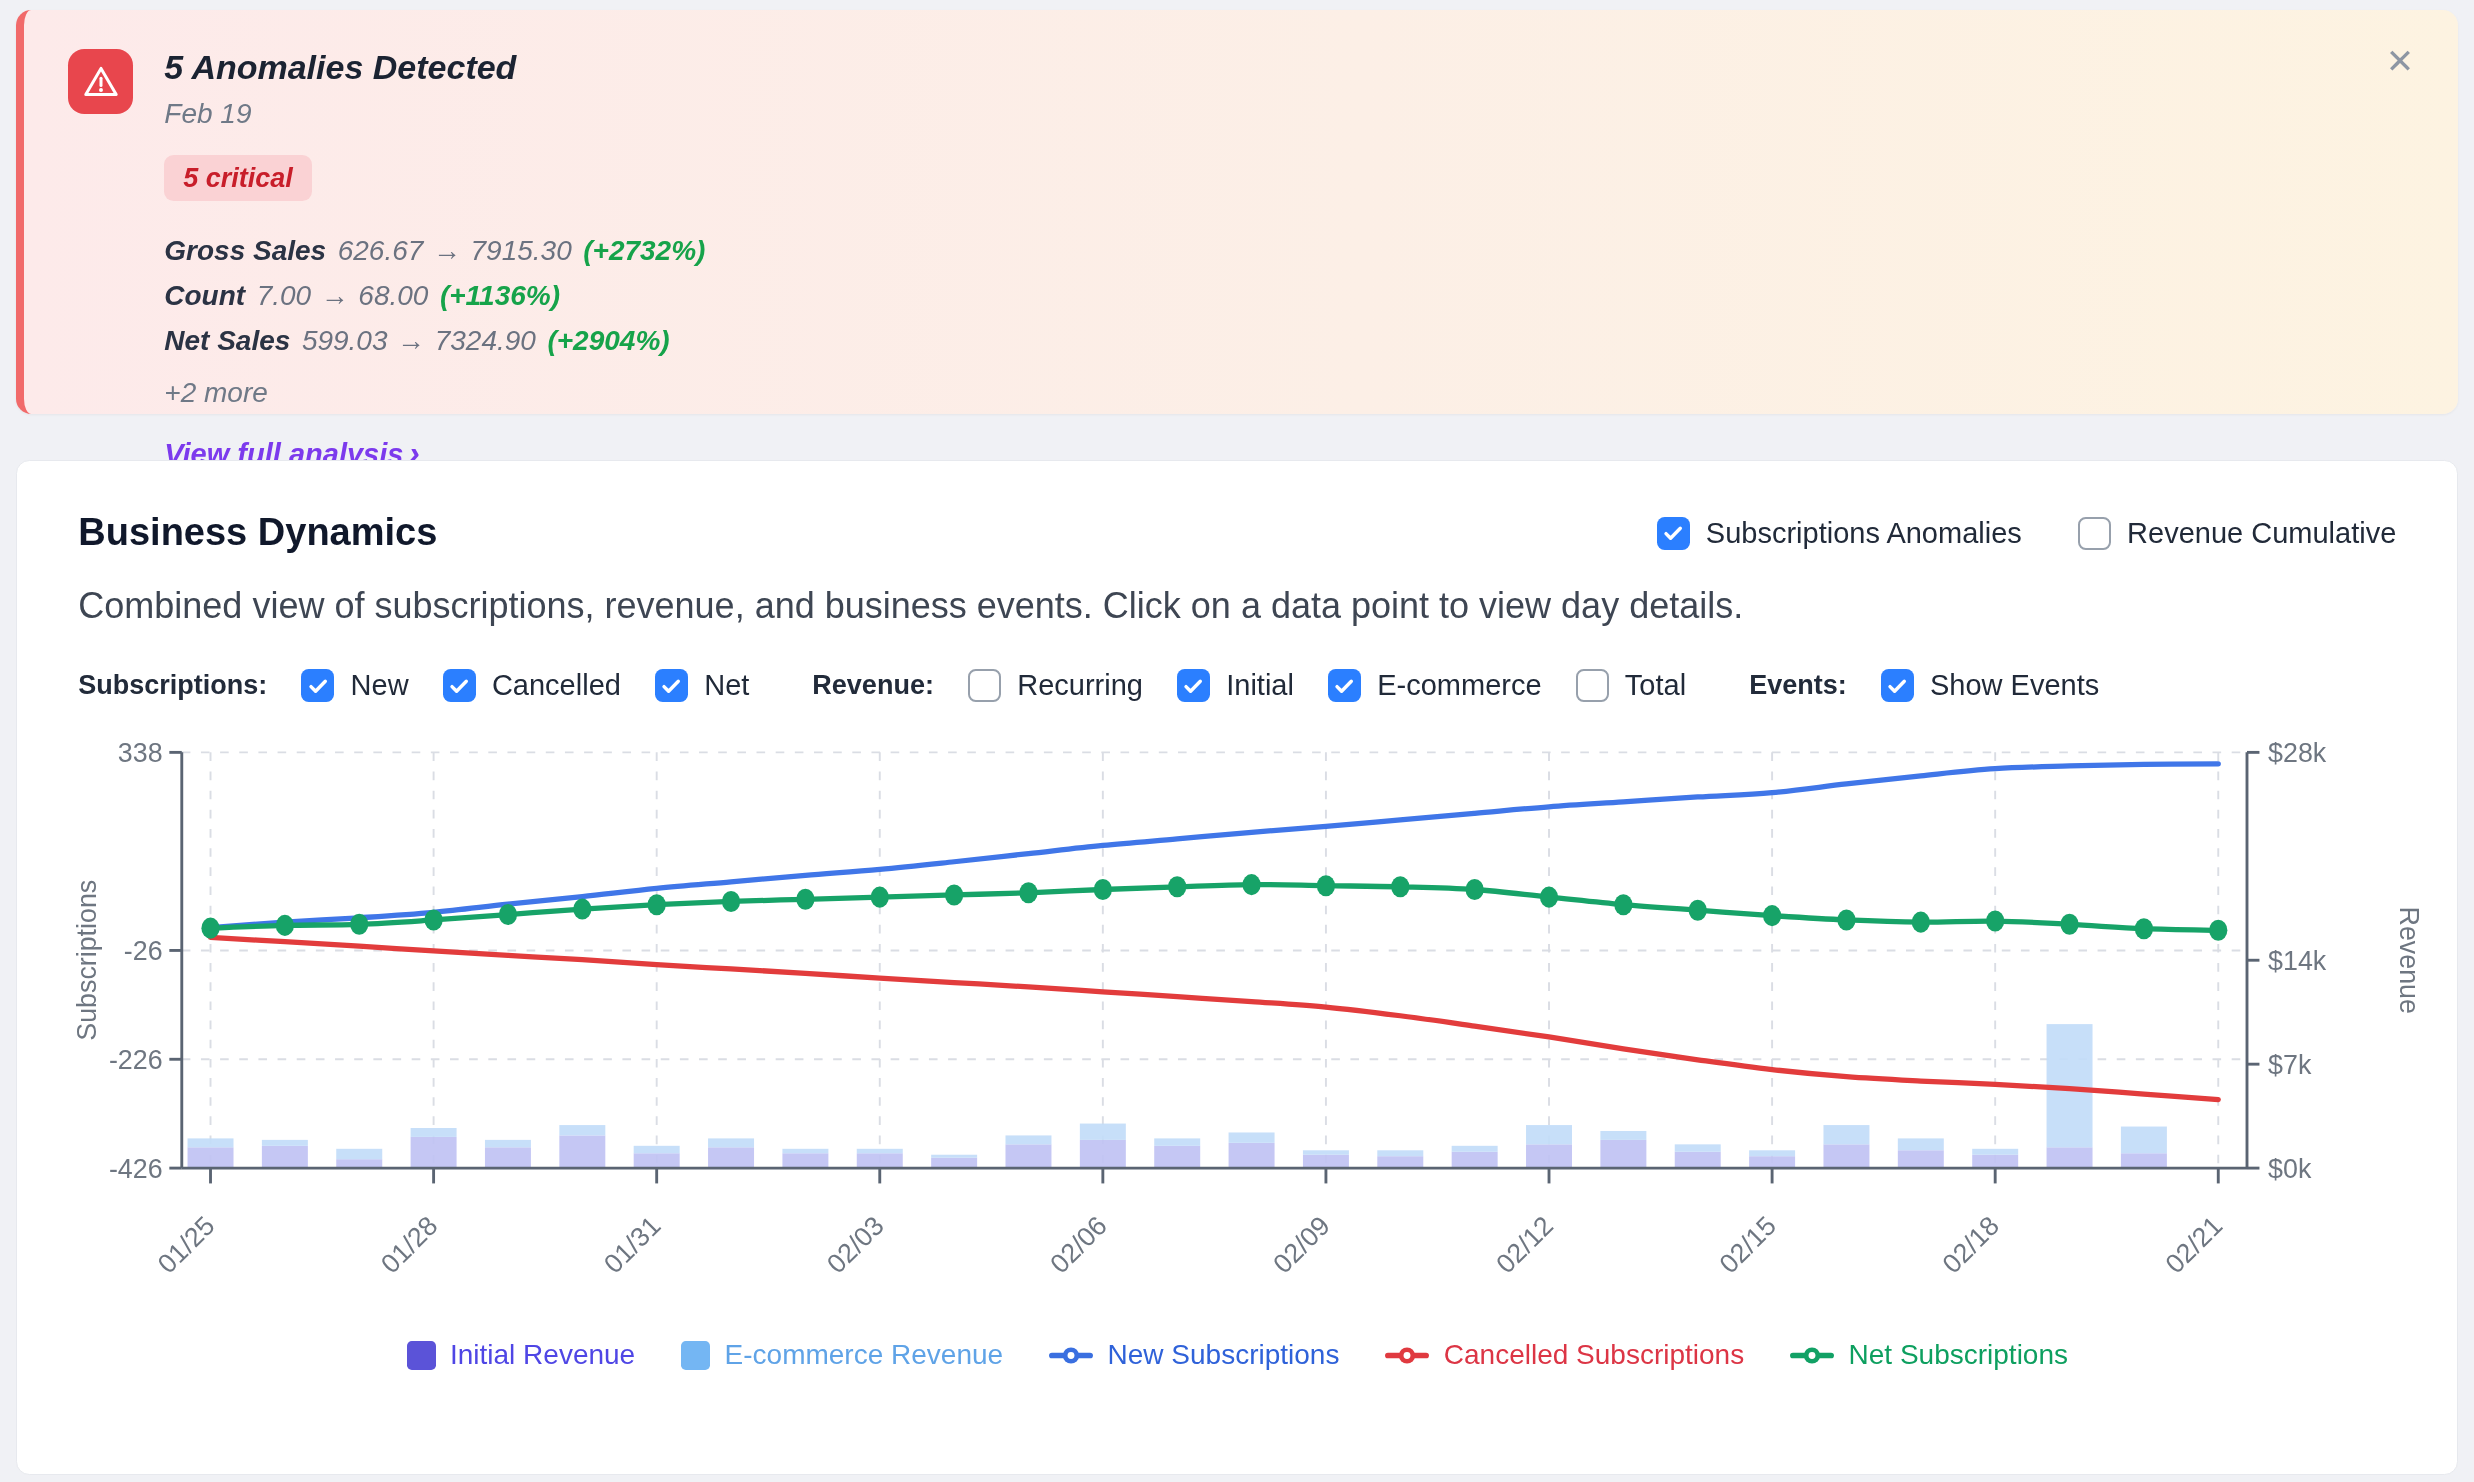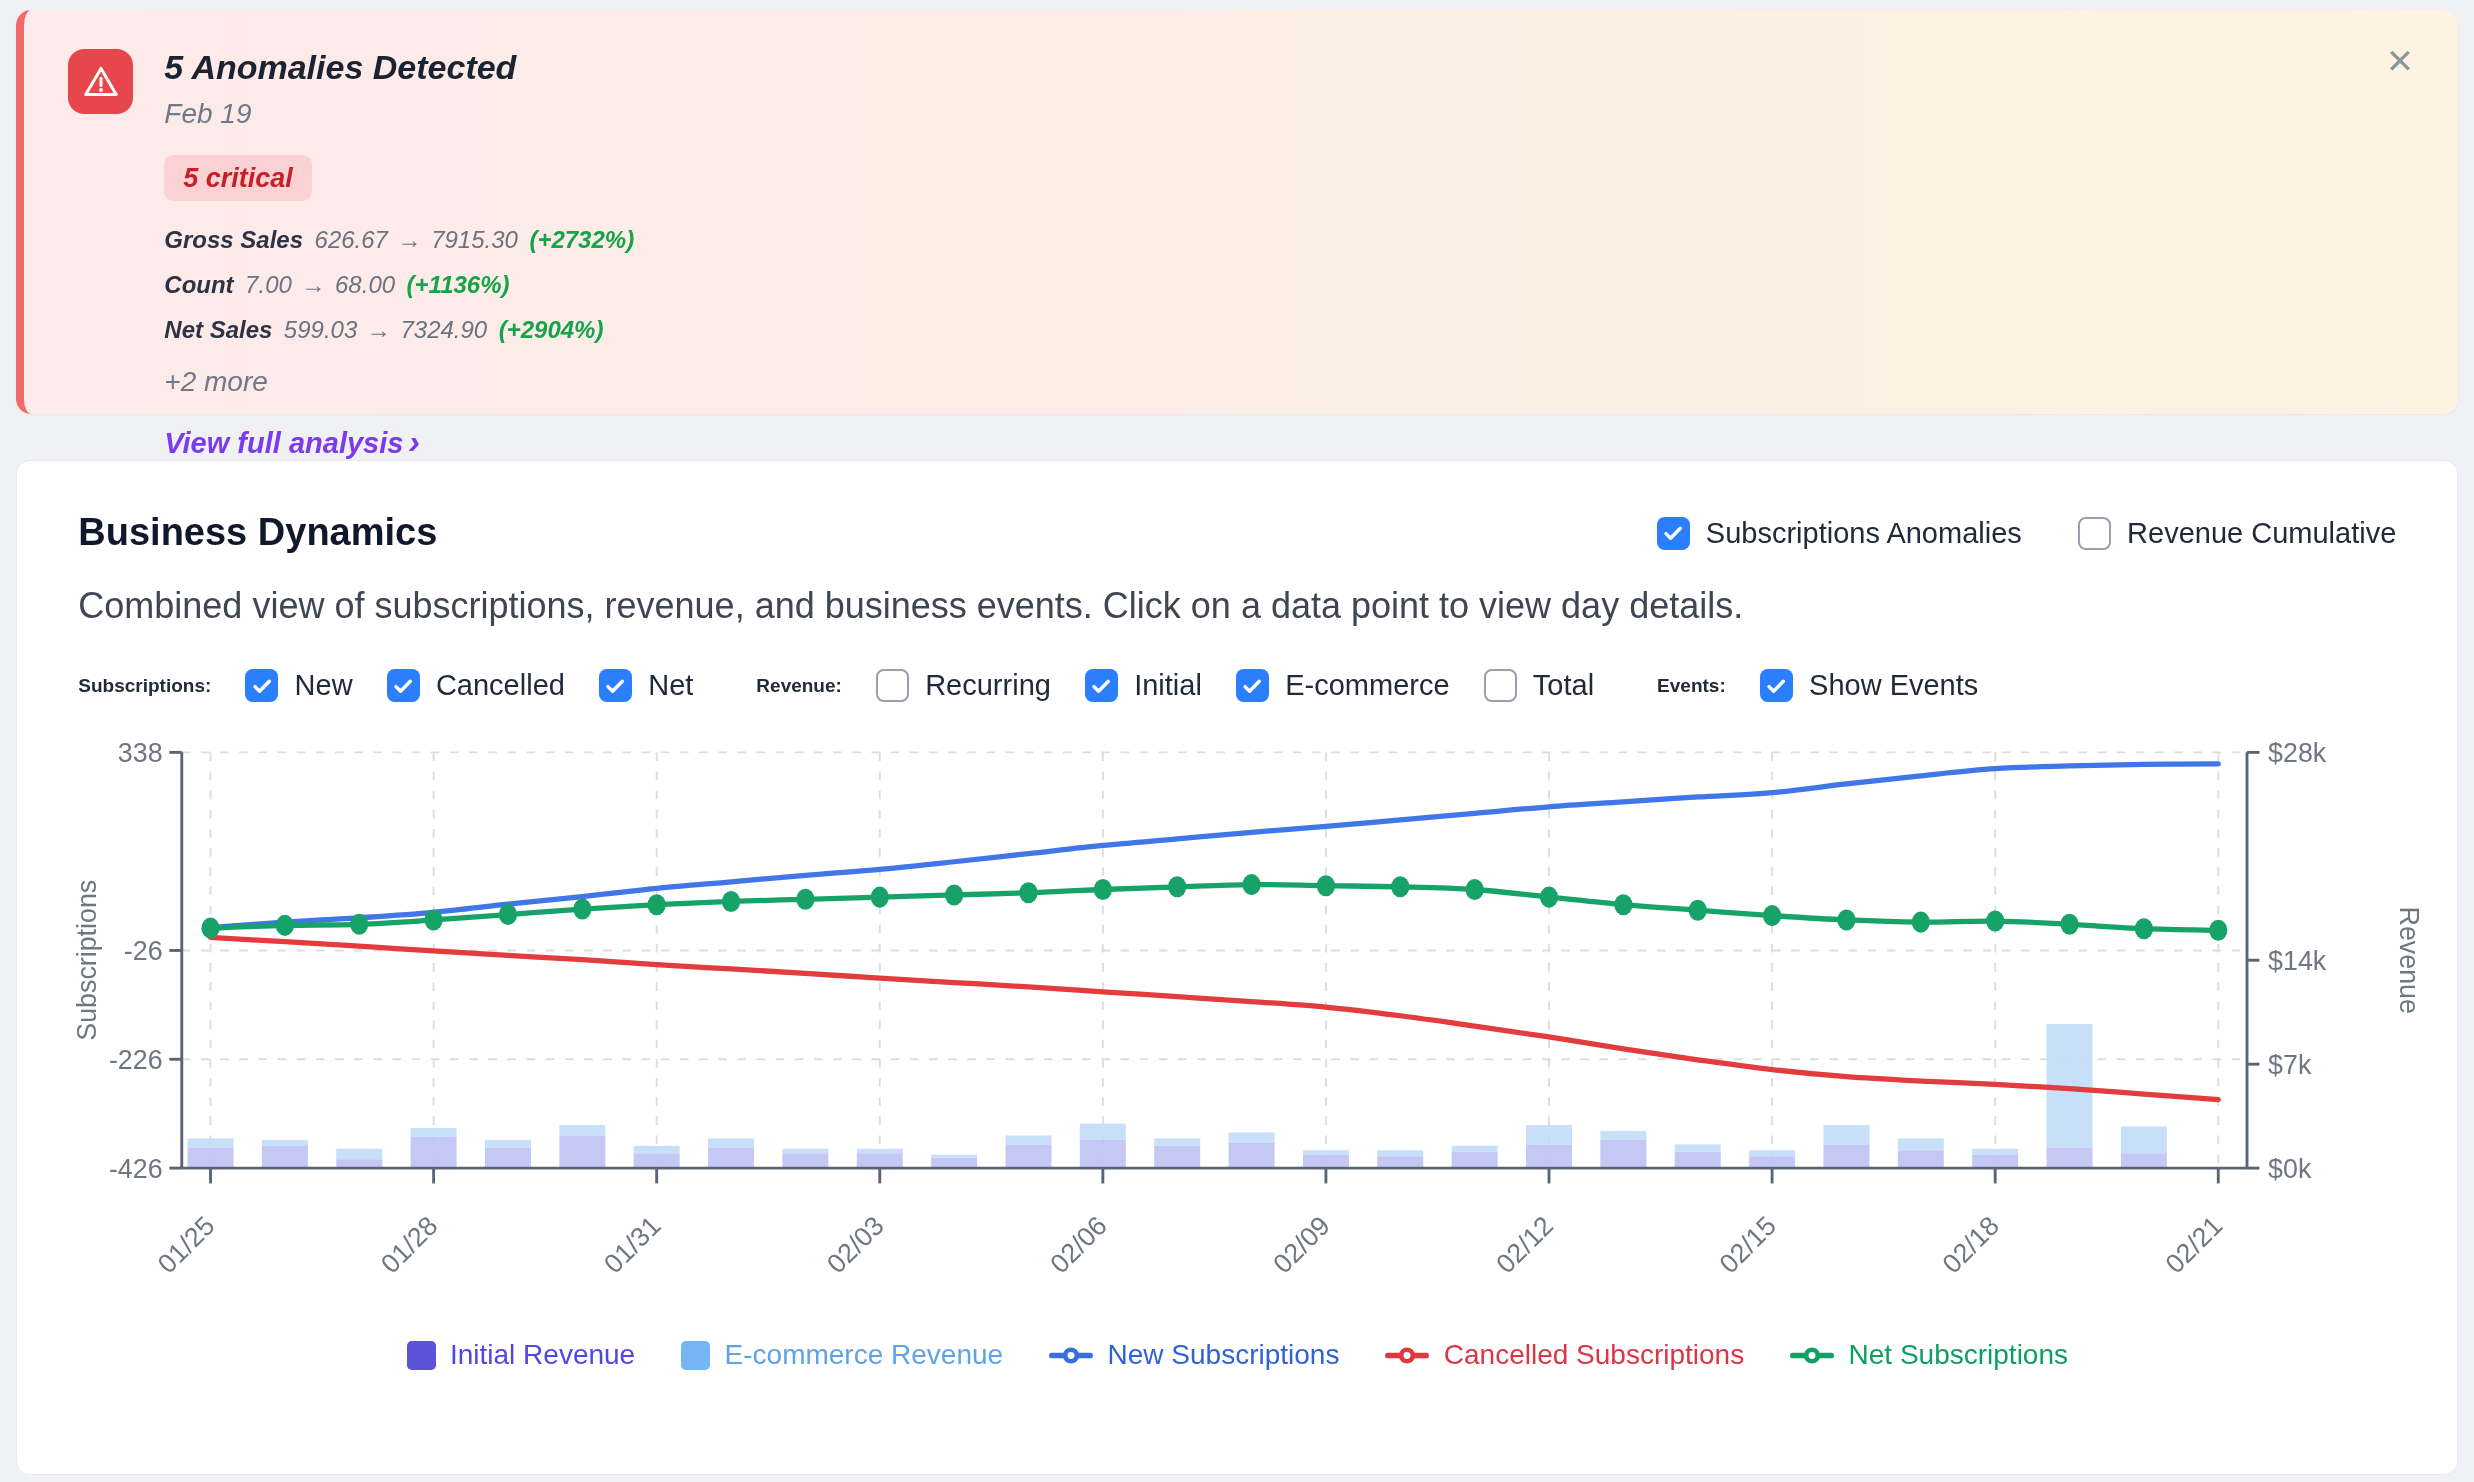--- a/index.html
+++ b/index.html
@@ -22,21 +22,21 @@
     width:65px;height:65px;border-radius:16.3px;background:#e8464d;
     display:flex;align-items:center;justify-content:center;flex:0 0 auto;margin-top:1.9px;
   }
   .alert-body{margin-left:31px;font-style:italic;}
   .alert-title{font-size:34px;font-weight:bold;color:#1b2332;}
   .alert-date{font-size:28px;color:#6f7987;margin-top:11.5px;}
   .badge{
     display:inline-block;margin-top:25px;background:#fad2d4;color:#c81e2a;
     font-size:27px;font-weight:bold;padding:7.7px 19px;border-radius:9.6px;
   }
-  .metrics{margin-top:16px;font-size:24px;color:#6b7280;line-height:45px;}
+  .metrics{margin-top:27px;font-size:28px;color:#6b7280;line-height:45px;}
   .metric .m-label{color:#2b3344;font-weight:bold;margin-right:11.5px;}
   .metric .m-num{color:#6b7280;}
   .metric .m-arrow{color:#6b7280;margin:0 9.6px;}
   .metric .m-pct{color:#16a34a;font-weight:bold;margin-left:11.5px;}
   .more{font-size:28px;color:#6f7987;margin-top:13.4px;}
   .link{
     display:inline-flex;align-items:center;gap:5px;margin-top:29px;
     color:#7c3aed;font-size:29px;font-weight:bold;text-decoration:none;cursor:pointer;
   }
   .chev{font-size:34px;line-height:29px;transform:translateY(-1.9px);}
@@ -61,21 +61,21 @@
     width:33px;height:33px;border-radius:7.7px;box-sizing:border-box;
     display:inline-flex;align-items:center;justify-content:center;flex:0 0 auto;
   }
   .cb.on{background:#2b7fff;}
   .cb.off{background:#fff;border:2.9px solid #97a0ac;}
   .cb svg{width:24px;height:24px;display:block;}
   .desc{margin:31px 0 0;font-size:36px;color:#3e4653;}
   .filters{display:flex;align-items:center;margin-top:42px;}
   .fgroup{display:flex;align-items:center;gap:34px;}
   .fgroup + .fgroup{margin-left:63px;}
-  .flabel{font-size:19px;font-weight:bold;color:#222b3a;}
+  .flabel{font-size:27px;font-weight:bold;color:#222b3a;}
   .chart-wrap{margin-top:33px;margin-left:-15.3px;}
   .legend{
     display:flex;justify-content:center;align-items:center;gap:46px;
     margin-top:25px;font-size:28px;font-weight:500;
   }
   .lg{display:flex;align-items:center;gap:14.4px;}
 </style>
 </head>
 <body>
 

